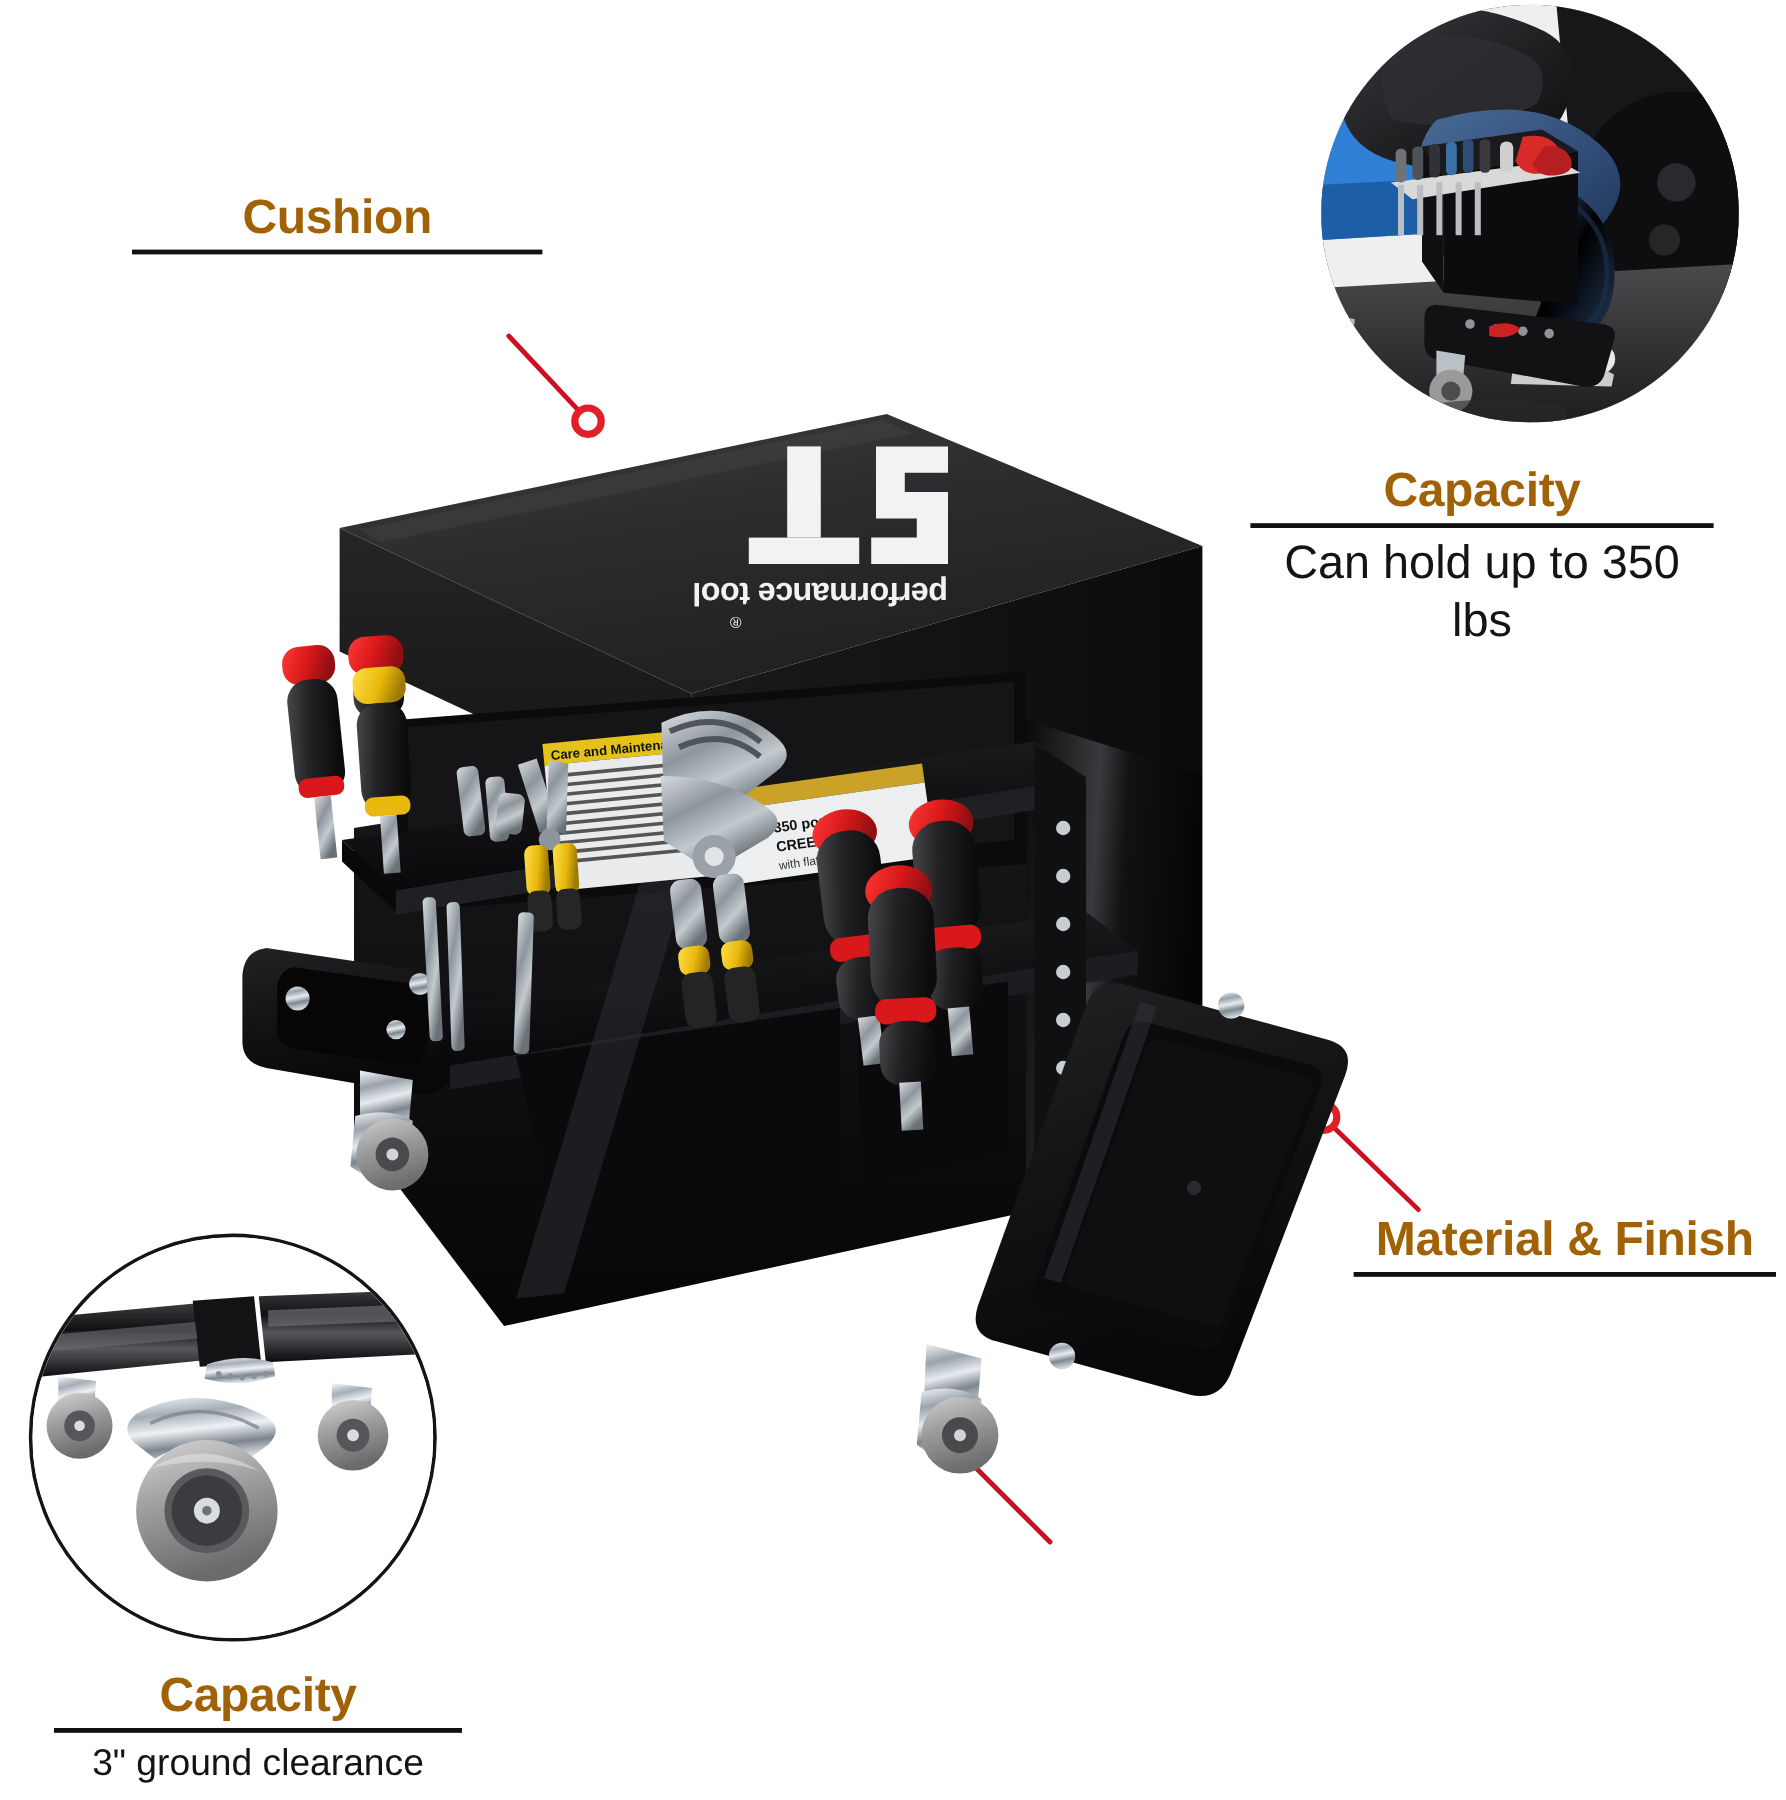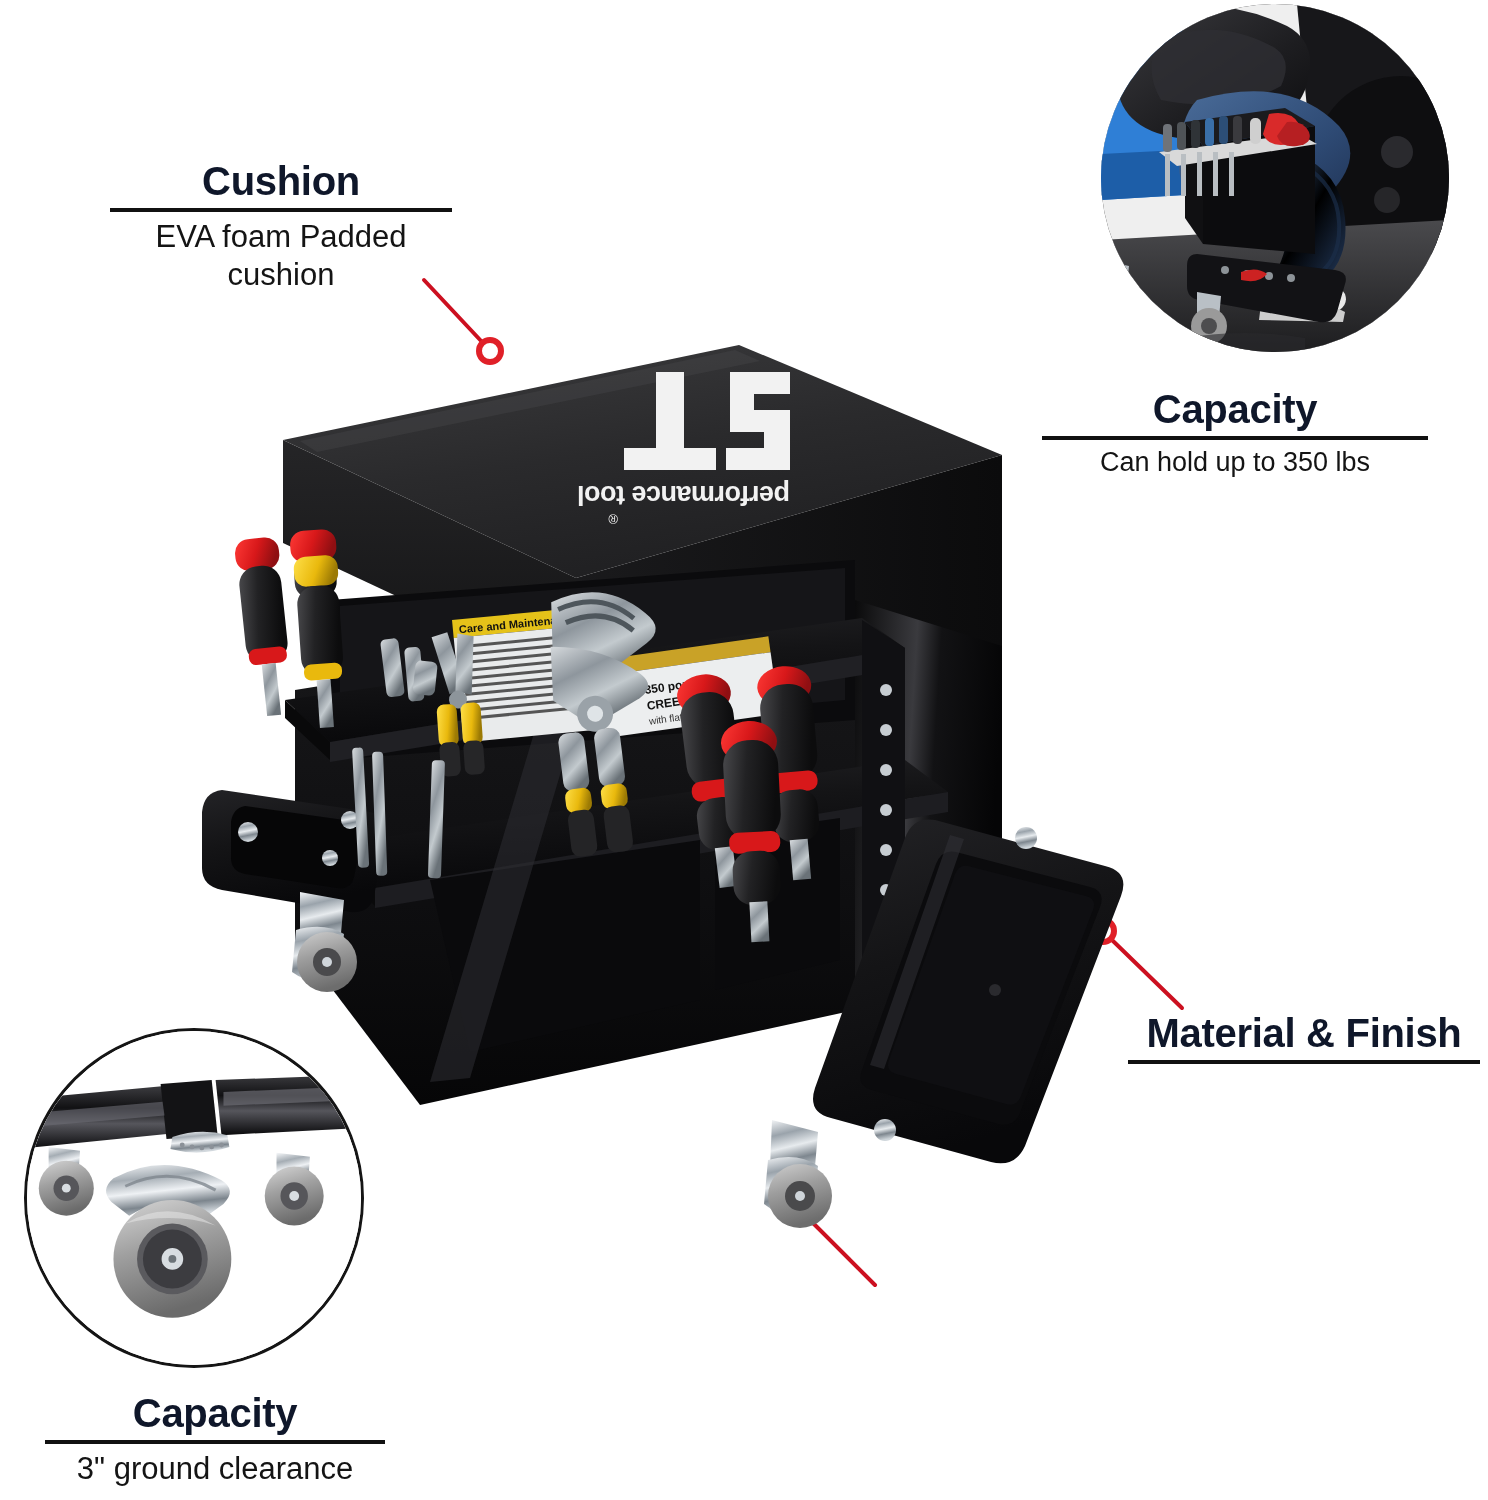--- a/index.html
+++ b/index.html
@@ -8,21 +8,21 @@
     background: #ffffff;
     font-family: "Liberation Sans", sans-serif;
     overflow: hidden;
   }
   #stage { position: relative; width: 1488px; height: 1500px; background:#fff; }
 
   
   .callout { position: absolute; }
   .callout .c-title {
     font-weight: bold;
-    color: #0f172a;
+    color: #a16207;
     letter-spacing: -0.3px;
     line-height: 1.05;
     white-space: nowrap;
   }
   .callout .c-rule {
     background: #111111;
     height: 4px;
     width: 100%;
     margin: 6px 0 6px 0;
   }
@@ -493,27 +493,26 @@
 
     <g>
       <line class="leader" x1="810" y1="1220" x2="875" y2="1285"></line>
       <circle class="leader-dot" cx="801" cy="1211" r="11"></circle>
     </g>
   </svg>
 
   <div class="callout ta-center" id="co-cushion" style="left:110px; top:160px; width:342px;">
     <div class="c-title" style="font-size:40px;">Cushion</div>
     <div class="c-rule"></div>
-    <div class="c-body" style="font-size:31px;">EVA foam Padded cushion</div>
   </div>
 
   <div class="callout ta-center" id="co-capacity" style="left:1042px; top:388px; width:386px;">
     <div class="c-title" style="font-size:40px;">Capacity</div>
     <div class="c-rule"></div>
-    <div class="c-body" style="font-size:27px;">Can hold up to 350 lbs</div>
+    <div class="c-body" style="font-size:39px;">Can hold up to 350 lbs</div>
   </div>
 
   <div class="callout ta-center" id="co-material" style="left:1128px; top:1012px; width:352px;">
     <div class="c-title" style="font-size:40px;">Material &amp; Finish</div>
     <div class="c-rule"></div>
   </div>
 
 
   <div class="callout ta-center" id="co-clearance" style="left:45px; top:1392px; width:340px;">
     <div class="c-title" style="font-size:40px;">Capacity</div>

